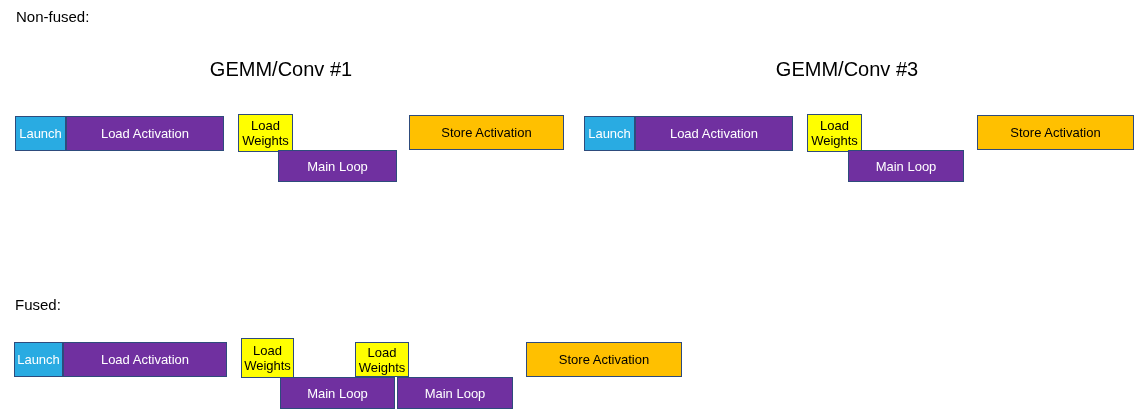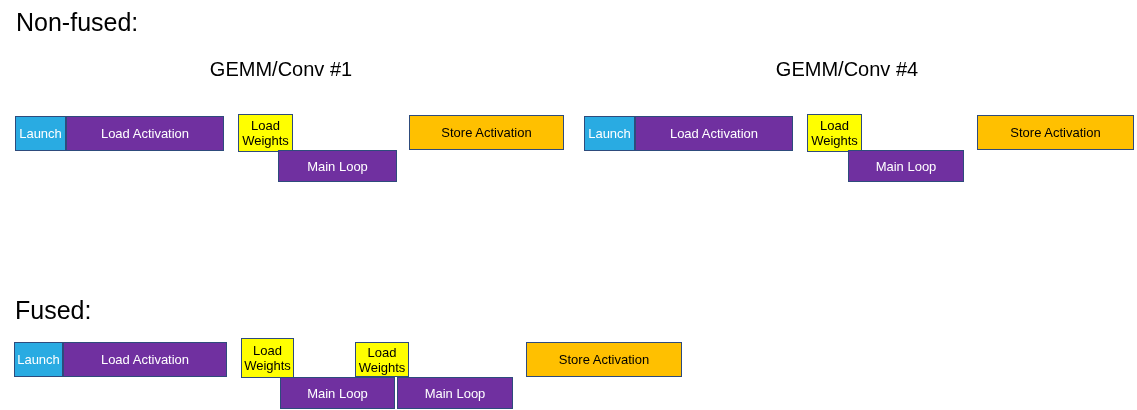--- a/index.html
+++ b/index.html
@@ -14,21 +14,21 @@
   }
   .canvas {
     position: relative;
     width: 1137px;
     height: 410px;
     background: #ffffff;
     overflow: hidden;
   }
   .section-label {
     position: absolute;
-    font-size: 25px;
+    font-size: 15px;
     color: #000000;
     white-space: nowrap;
   }
   .group-title {
     position: absolute;
     width: 300px;
     font-size: 20px;
     color: #000000;
     text-align: center;
     white-space: nowrap;
@@ -50,21 +50,21 @@
 </style>
 </head>
 <body style="background-color: rgb(255, 255, 255);">
 
 <div class="canvas">
 
   <div class="section-label" style="left:16px; top:8px;">Non-fused:</div>
 
   <div class="group-title" style="left:131px; top:58px;">GEMM/Conv #1</div>
 
-  <div class="group-title" style="left:697px; top:58px;">GEMM/Conv #4</div>
+  <div class="group-title" style="left:697px; top:58px;">GEMM/Conv #3</div>
 
   <div class="block light" style="left: 15px; top: 116px; width: 51px; height: 35px; background-color: rgb(41, 171, 226);">Launch</div>
   <div class="block light" style="left: 66px; top: 116px; width: 158px; height: 35px; background-color: rgb(112, 48, 160);">Load Activation</div>
   <div class="block dark" style="left: 224px; top: 114px; width: 55px; height: 38px; background-color: rgb(255, 255, 0);">Load Weights</div>
   <div class="block light" style="left: 278px; top: 150px; width: 119px; height: 32px; background-color: rgb(112, 48, 160);">Main Loop</div>
   <div class="block dark" style="left: 395px; top: 115px; width: 155px; height: 35px; background-color: rgb(255, 192, 0);">Store Activation</div>
 
   <div class="block light" style="left: 584px; top: 116px; width: 51px; height: 35px; background-color: rgb(41, 171, 226);">Launch</div>
   <div class="block light" style="left: 635px; top: 116px; width: 158px; height: 35px; background-color: rgb(112, 48, 160);">Load Activation</div>
   <div class="block dark" style="left: 793px; top: 114px; width: 55px; height: 38px; background-color: rgb(255, 255, 0);">Load Weights</div>

